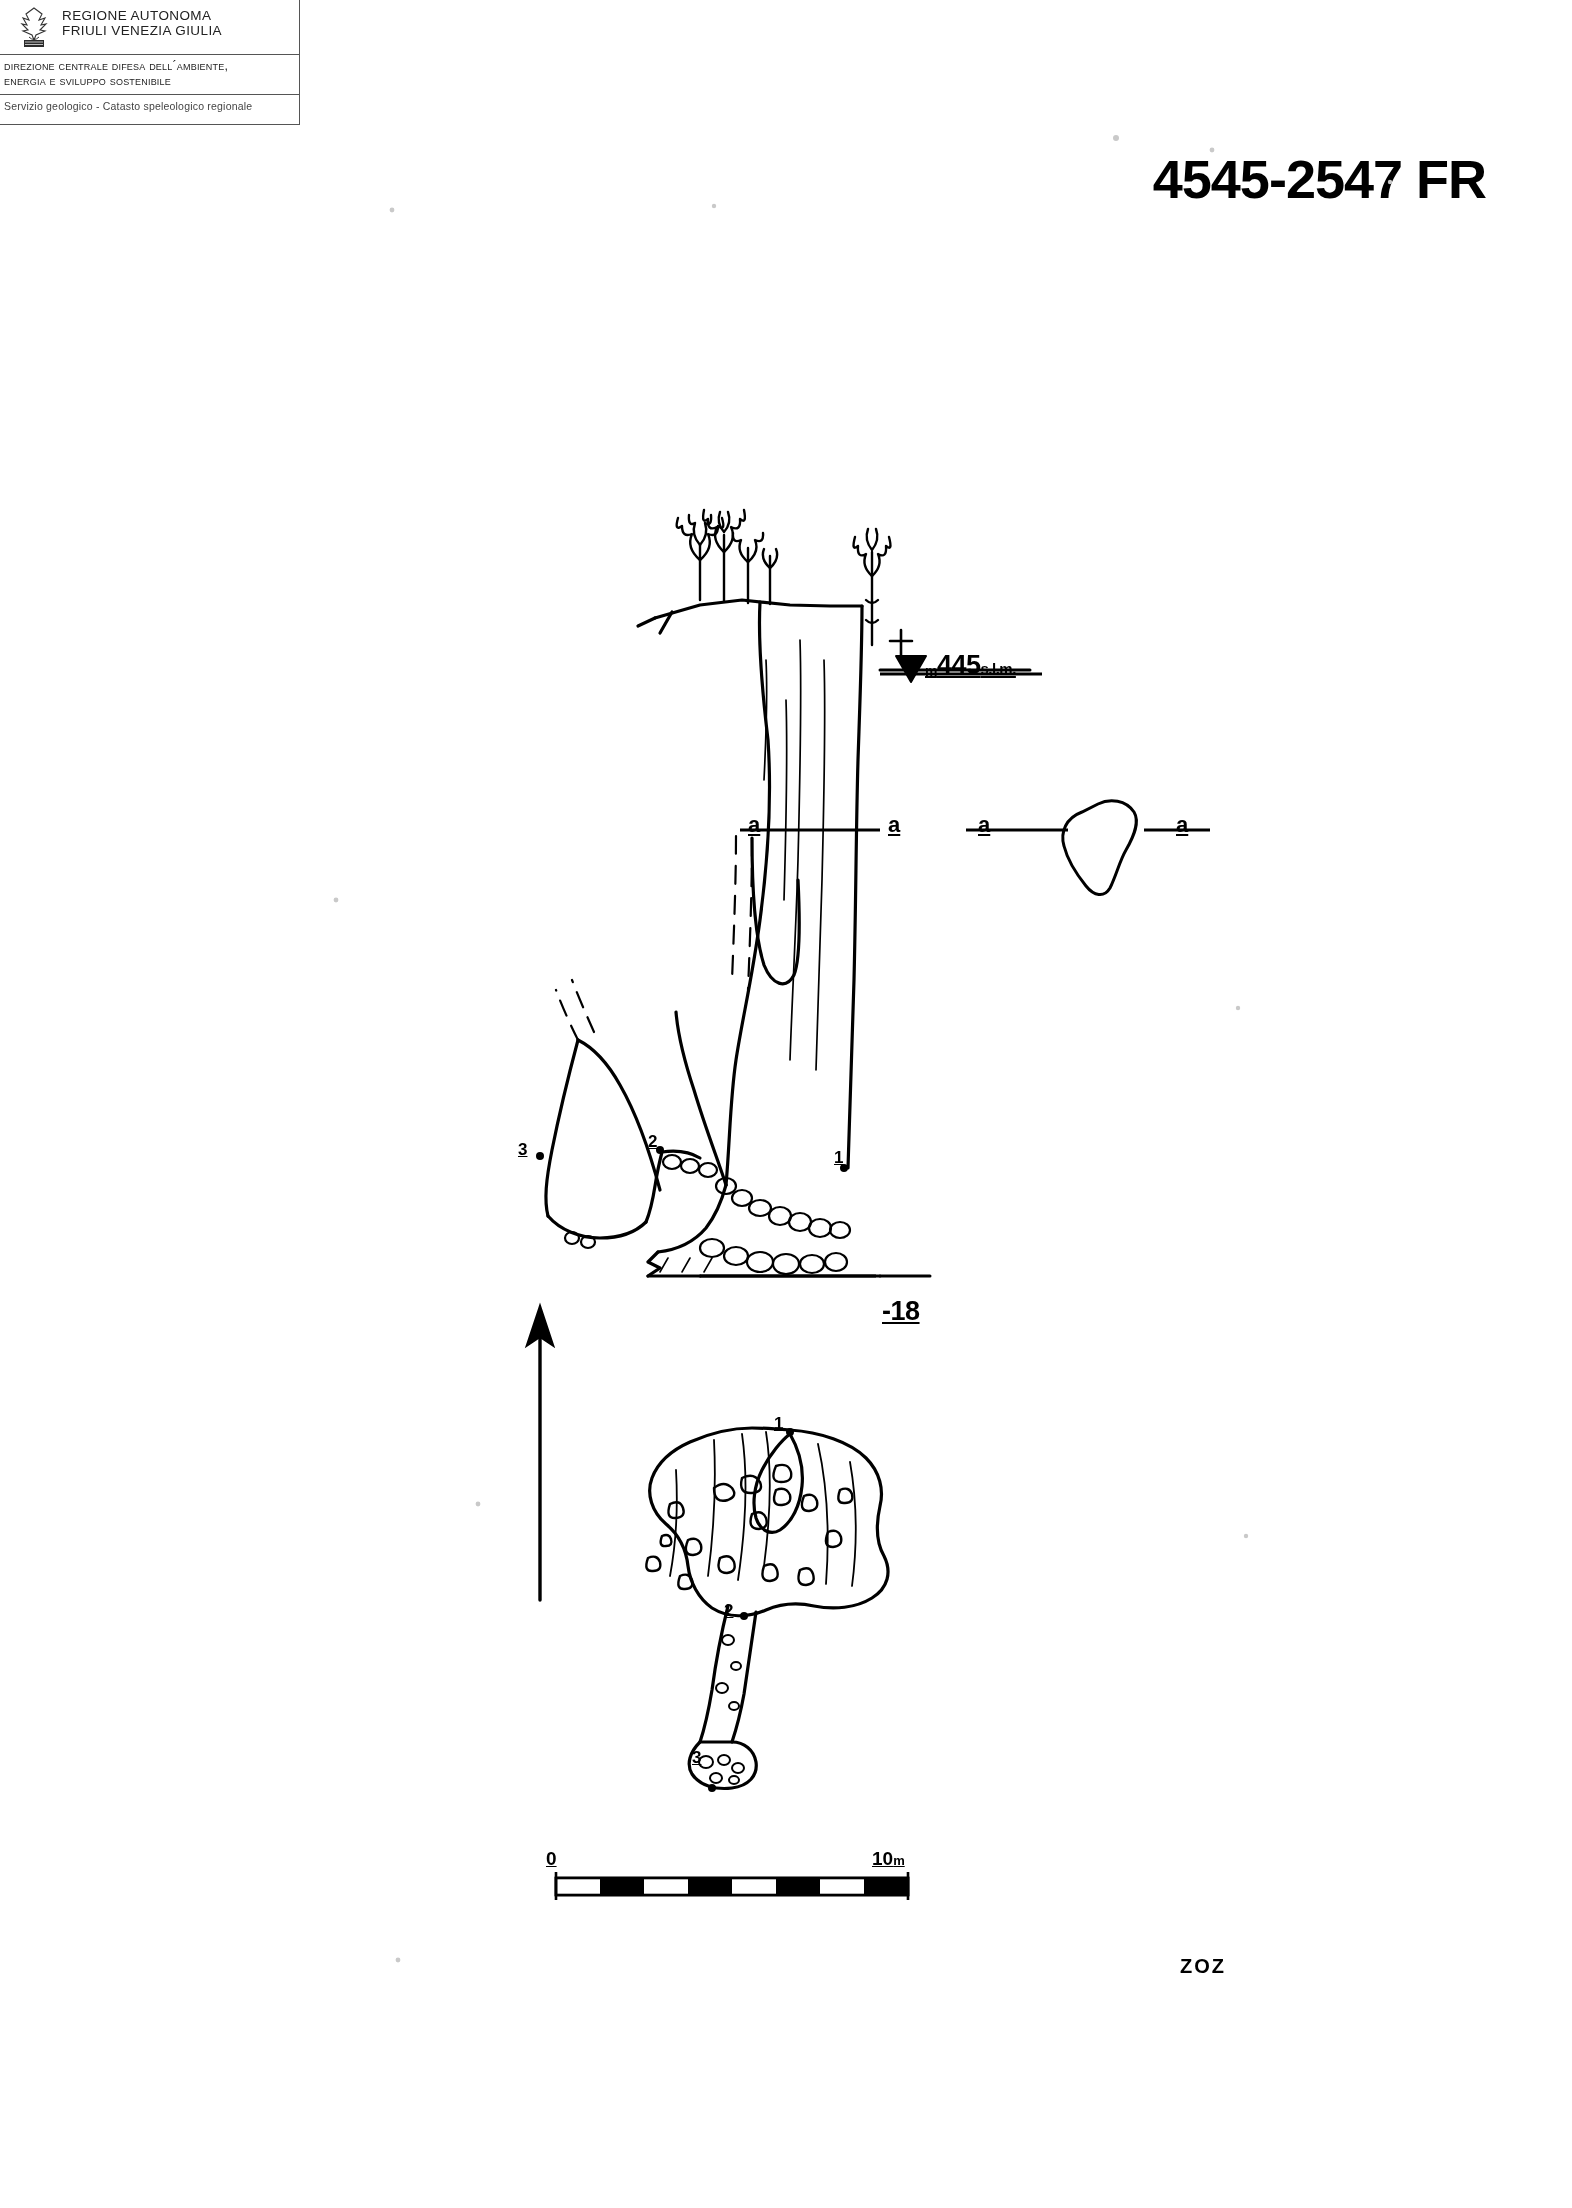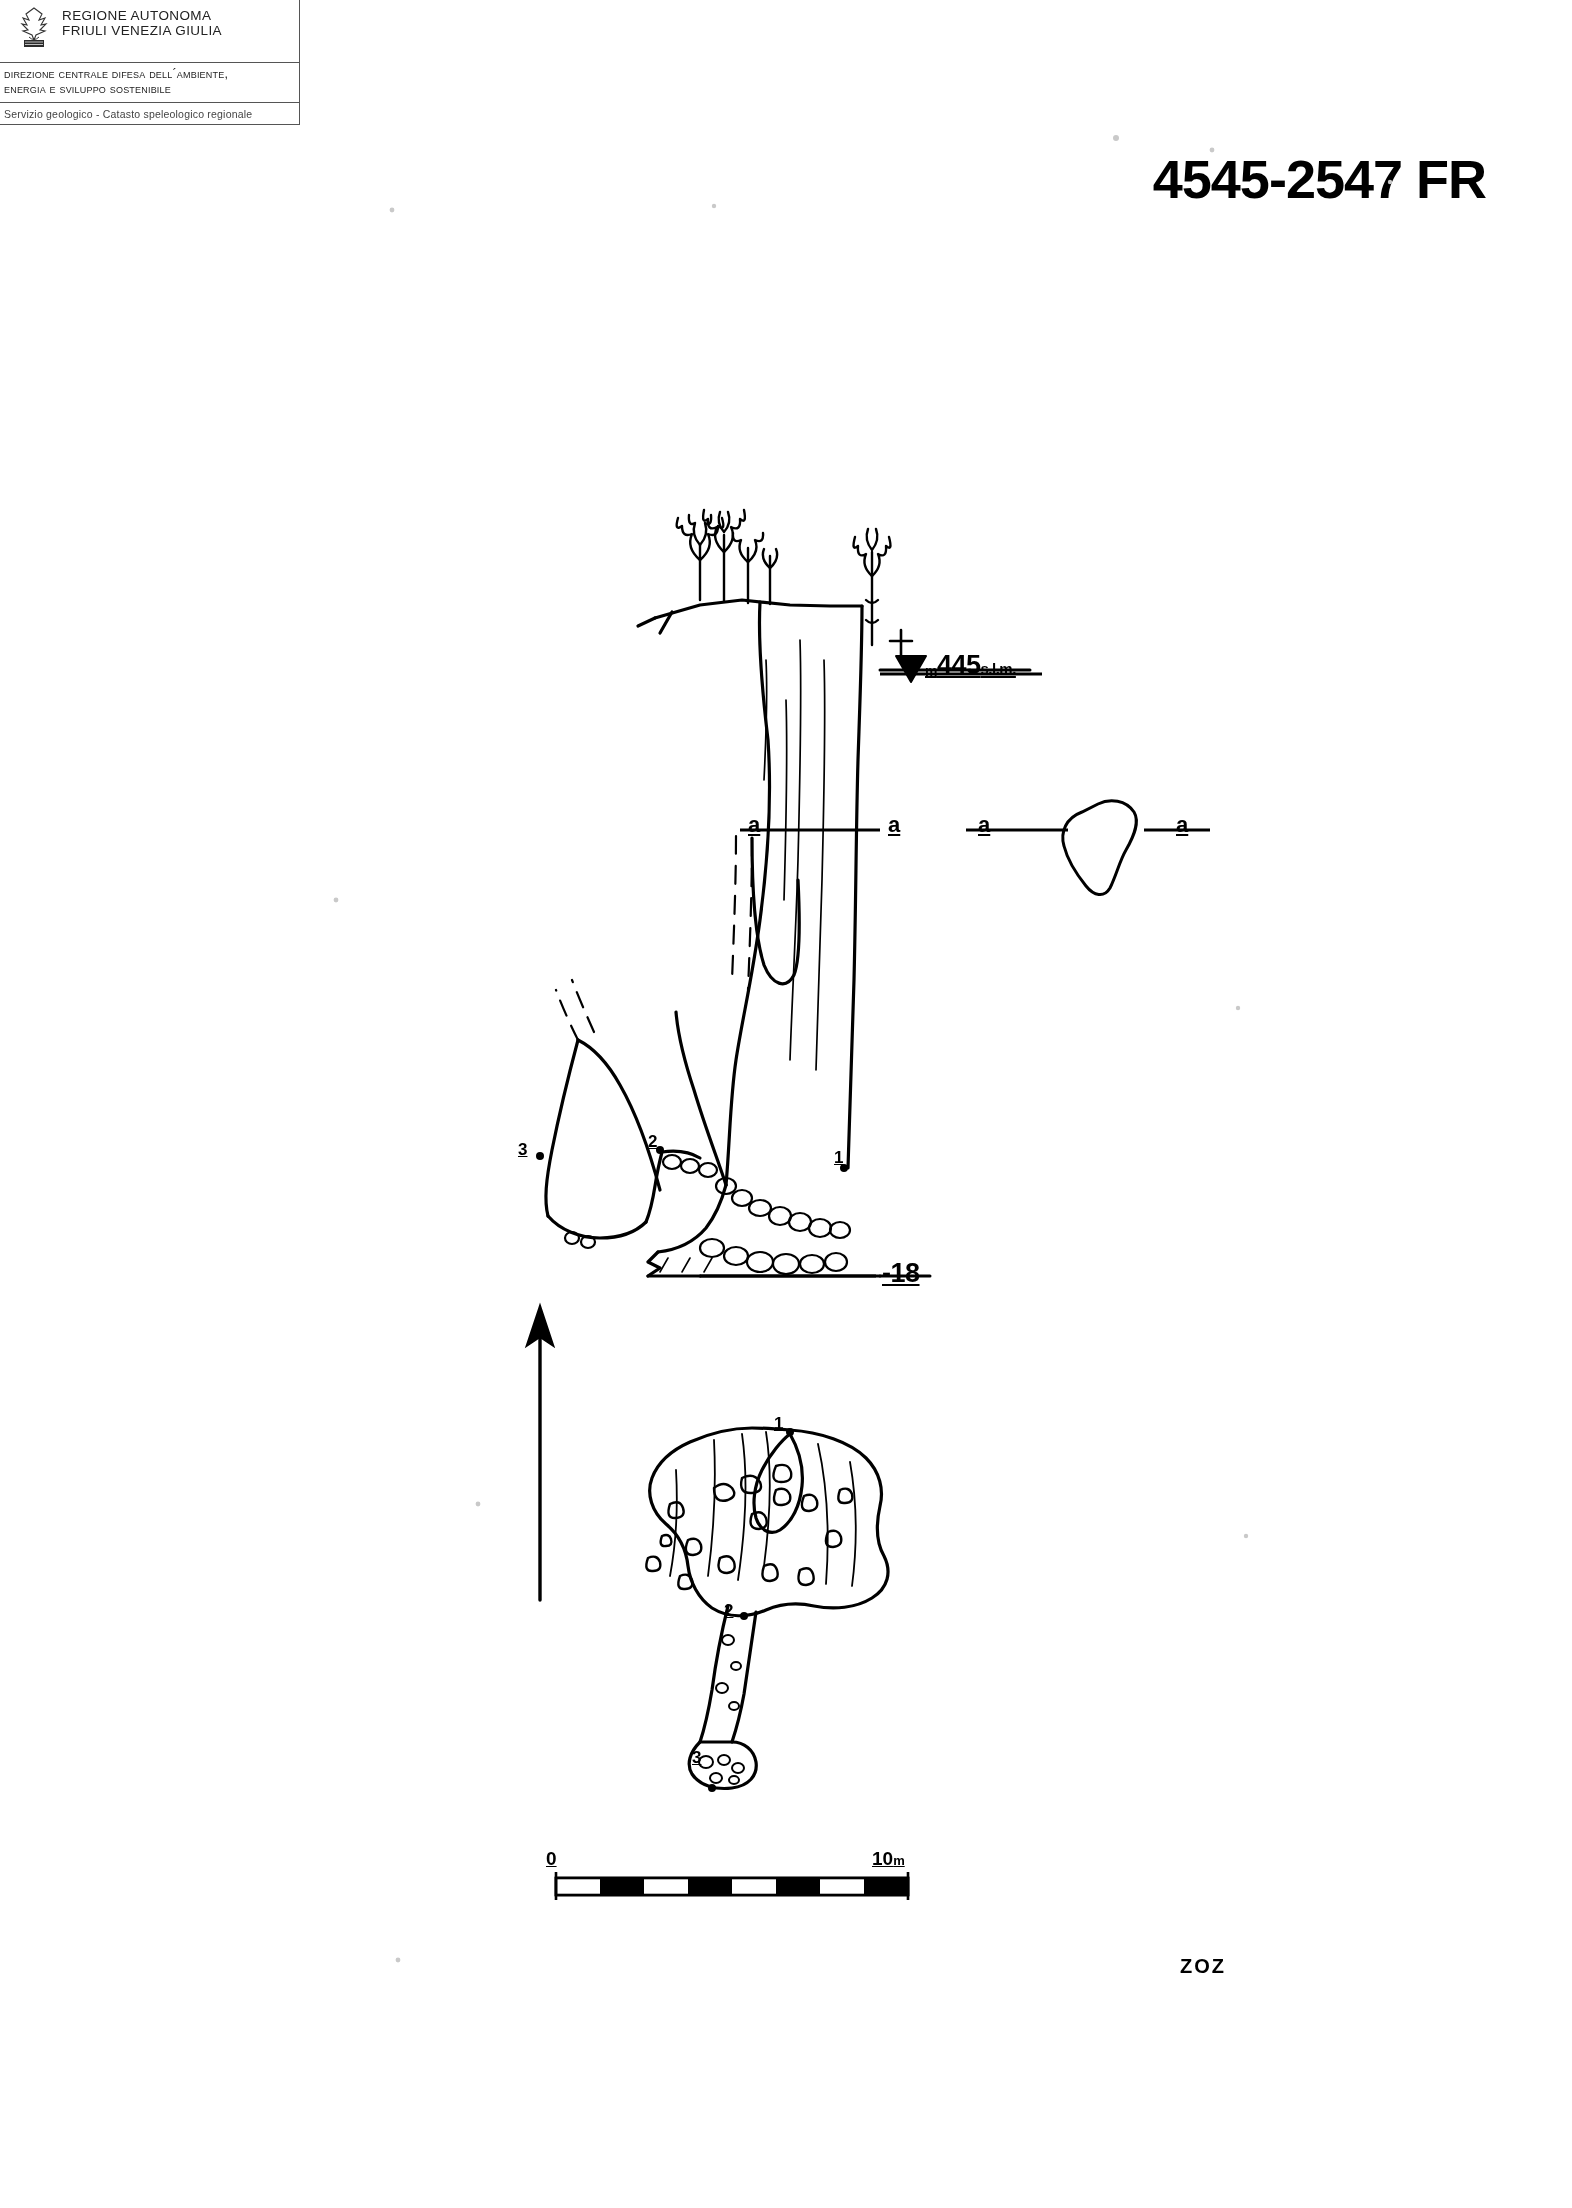--- a/index.html
+++ b/index.html
@@ -22,21 +22,21 @@
     left: 0px;
     top: 0px;
     width: 300px;
     height: 125px;
     border-right: 1.5px solid #555;
     border-bottom: 1.5px solid #555;
     box-sizing: border-box;
   }
   #header-top {
     position: relative;
-    height: 63px;
+    height: 55px;
     border-bottom: 1.2px solid #555;
     box-sizing: border-box;
   }
   #crest {
     position: absolute;
     left: 12px;
     top: 4px;
     width: 44px;
     height: 46px;
   }
@@ -117,21 +117,21 @@
     font-size: 22px;
     font-weight: bold;
   }
   #sec-a-1 { left: 748px; top: 812px; }
   #sec-a-2 { left: 888px; top: 812px; }
   #sec-a-3 { left: 978px; top: 812px; }
   #sec-a-4 { left: 1176px; top: 812px; }
 
   #label-depth {
     left: 882px;
-    top: 1258px;
+    top: 1296px;
     font-size: 27px;
     letter-spacing: -0.5px;
   }
 
   .num {
     font-size: 17px;
     font-weight: bold;
   }
   #num-1-sec { left: 834px; top: 1148px; }
   #num-2-sec { left: 648px; top: 1132px; }

